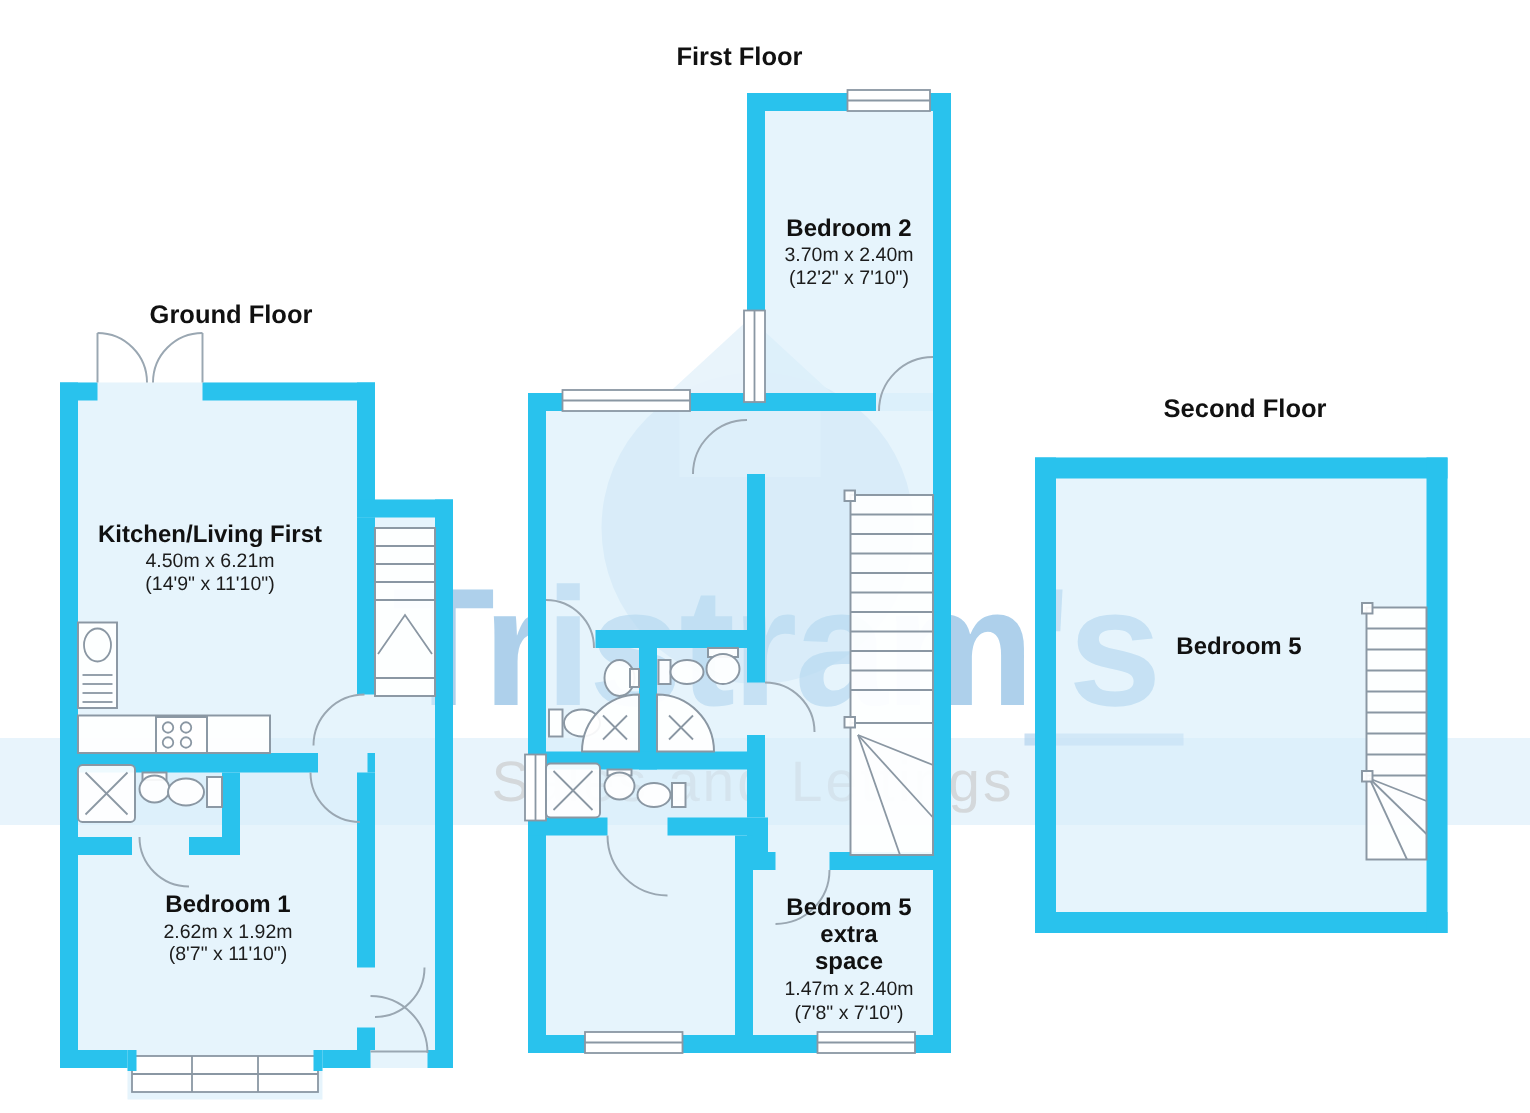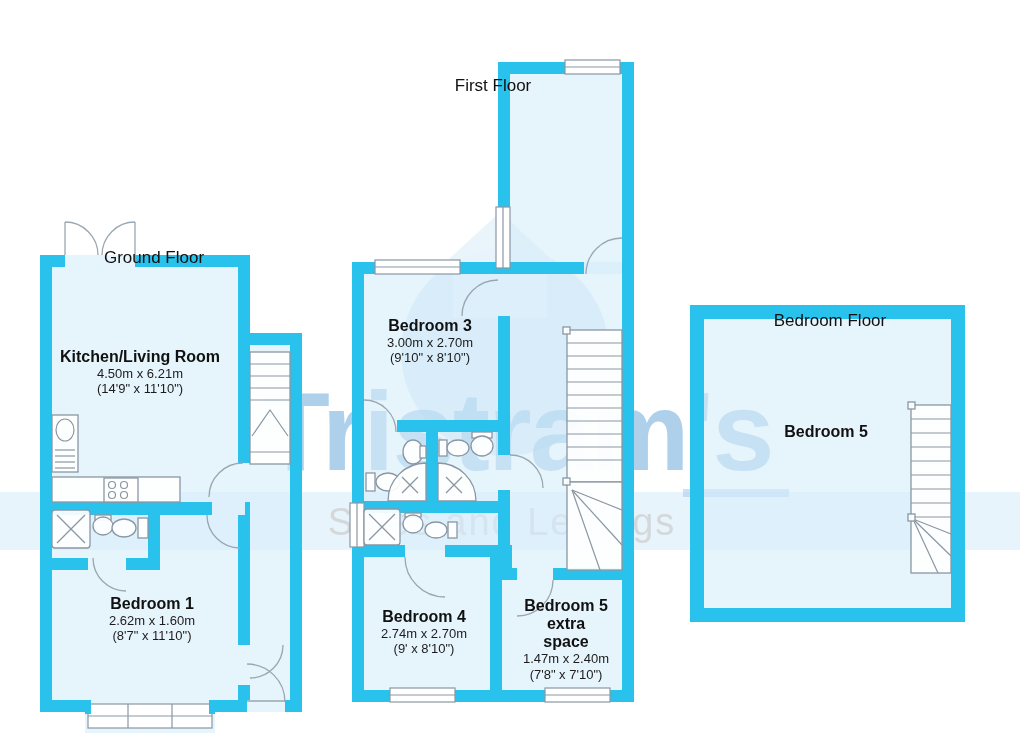--- a/index.html
+++ b/index.html
@@ -29,22 +29,22 @@
   .plan-first{left:346px;top:55px;}
   .plan-second{left:683px;top:298px;}
   .w{fill:var(--wall);}
   .fl{fill:var(--fill);fill-opacity:.6;}
   .fx{fill:#fff;fill-opacity:.92;stroke:#8a97a3;stroke-width:1.3;}
   .ln{stroke:#8a97a3;stroke-width:1.2;fill:none;}
   .arc{stroke:#9aa7b2;stroke-width:1.3;fill:none;}
   .win{fill:#fff;stroke:#8a97a3;stroke-width:1.2;}
   
   .txt-layer{position:absolute;inset:0;z-index:3;pointer-events:none;}
-  .floor-title{position:absolute;transform:translateX(-50%);font-size:17px;font-weight:400;
-               color:#111;white-space:nowrap;margin-top:48px;}
+  .floor-title{position:absolute;transform:translateX(-50%);font-size:17px;font-weight:700;
+               color:#111;white-space:nowrap;}
   .room-label{position:absolute;transform:translateX(-50%);text-align:center;color:#111;}
   .rname{font-size:16px;font-weight:700;line-height:1.13;}
   .rdim{font-size:13px;font-weight:400;line-height:1.18;color:#1c1c1c;}
 </style>
 </head>
 <body>
 
 <div class="canvas">
 
   <div class="wm-layer">
@@ -296,46 +296,41 @@
         <line x1="913" y1="519" x2="938" y2="573"></line>
       </g>
       <rect class="fx" x="908" y="402" width="7" height="7"></rect>
       <rect class="fx" x="908" y="514" width="7" height="7"></rect>
     </g>
   </svg>
 
   <div class="txt-layer">
     <div class="floor-title" style="left:154px;top:200px">Ground Floor</div>
     <div class="floor-title" style="left:493px;top:28px">First Floor</div>
-    <div class="floor-title" style="left:830px;top:263px">Bedroom Floor</div>
+    <div class="floor-title" style="left:830px;top:263px">Second Floor</div>
 
     <div class="room-label" style="left:140px;top:348px;width:160px">
-      <div class="rname">Kitchen/Living Room</div>
+      <div class="rname">Kitchen/Living First</div>
       <div class="rdim">4.50m x 6.21m</div>
       <div class="rdim">(14'9" x 11'10")</div>
     </div>
 
     <div class="room-label" style="left:152px;top:595px;width:180px">
       <div class="rname">Bedroom 1</div>
-      <div class="rdim">2.62m x 1.60m</div>
+      <div class="rdim">2.62m x 1.92m</div>
       <div class="rdim">(8'7" x 11'10")</div>
     </div>
 
-
-    <div class="room-label" style="left:430px;top:317px;width:160px">
-      <div class="rname">Bedroom 3</div>
-      <div class="rdim">3.00m x 2.70m</div>
-      <div class="rdim">(9'10" x 8'10")</div>
-    </div>
-
-    <div class="room-label" style="left:424px;top:608px;width:170px">
-      <div class="rname">Bedroom 4</div>
-      <div class="rdim">2.74m x 2.70m</div>
-      <div class="rdim">(9' x 8'10")</div>
-    </div>
+    <div class="room-label" style="left:566px;top:144px;width:160px">
+      <div class="rname">Bedroom 2</div>
+      <div class="rdim">3.70m x 2.40m</div>
+      <div class="rdim">(12'2" x 7'10")</div>
+    </div>
+
+
 
     <div class="room-label" style="left:566px;top:597px;width:150px">
       <div class="rname">Bedroom 5</div>
       <div class="rname">extra</div>
       <div class="rname">space</div>
       <div class="rdim">1.47m x 2.40m</div>
       <div class="rdim">(7'8" x 7'10")</div>
     </div>
 
     <div class="room-label" style="left:826px;top:423px;width:160px">

